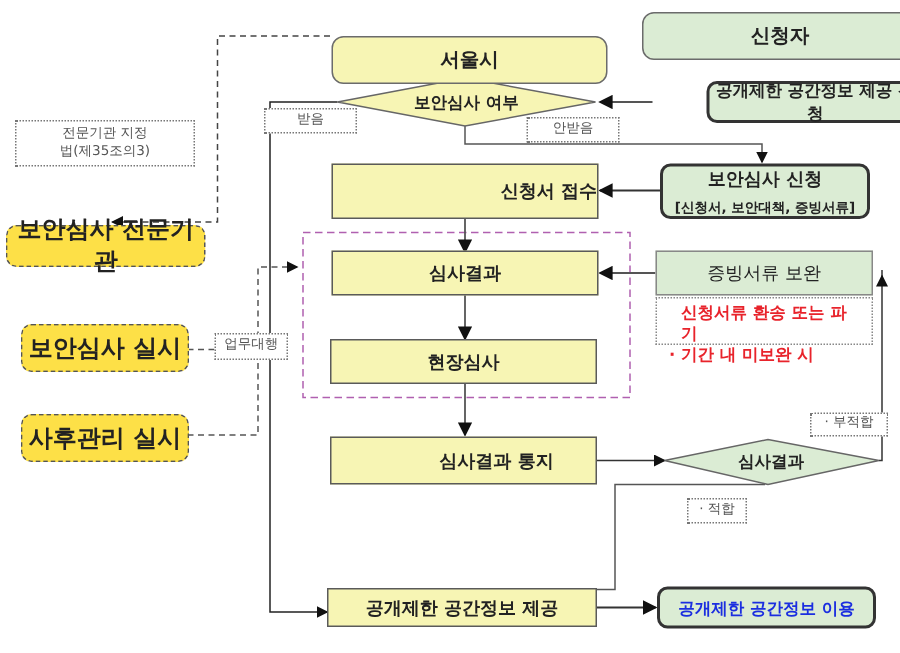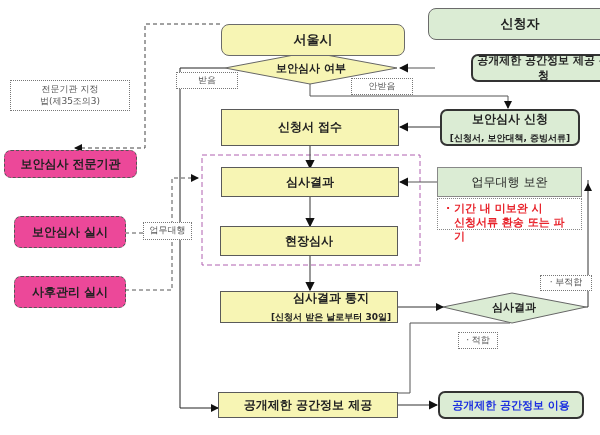--- a/index.html
+++ b/index.html
@@ -3,21 +3,21 @@
 <meta charset="utf-8">
 <style>
   html, body { margin: 0; padding: 0; background: #ffffff; }
   body { width: 600px; height: 435px; position: relative; overflow: hidden;
          font-family: "DejaVu Sans", "Liberation Sans", sans-serif; }
   .box { position: absolute; box-sizing: border-box; display: flex; flex-direction: column;
          align-items: center; justify-content: center; text-align: center; color: #222; }
   .hdr { border: 1px solid #6b6b6b; border-radius: 8px; font-size: 13px; font-weight: bold; }
   .yellow { background: #f7f5b4; }
   .green { background: #dbecd4; }
-  .pink { background: #ec4899; border: 1.5px dashed #555; border-radius: 7px; font-size: 12px; font-weight: bold; }
+  .pink { background: #fde047; border: 1.5px dashed #555; border-radius: 7px; font-size: 16px; font-weight: bold; }
   .rect { border: 1.5px solid #5a5a5a; font-size: 12px; font-weight: bold; }
   .grn-bold { border: 2px solid #333; border-radius: 7px; font-size: 11px; font-weight: bold; }
   .note { position: absolute; box-sizing: border-box; border: 1px dotted #777; background: #fff;
           font-size: 9px; color: #555; display: flex; align-items: center; justify-content: center; text-align: center; line-height: 1.3; }
   .sub { font-size: 9px; font-weight: bold; margin-top: 4px; }
   .red-note { position: absolute; box-sizing: border-box; border: 1px dotted #888; background: #fff;
               color: #e8232b; font-size: 11px; font-weight: bold; padding: 3px 8px; line-height: 1.25; text-align: left; }
   .blue { color: #1b2ee0; }
   svg.lines { position: absolute; left: 0; top: 0; }
   .dtext { font-size: 11px; font-weight: bold; fill: #222; }
@@ -79,43 +79,42 @@
 </div>
 
 <div class="box grn-bold green" style="left:435px;top:54px;width:145px;height:28px;margin-left:36px;">
   <span>공개제한 공간정보 제공 신청</span>
 </div>
 <div class="box grn-bold green" style="left:440px;top:109px;width:140px;height:37px;">
   <span style="font-size:12px">보안심사 신청</span>
   <span class="sub">[신청서, 보안대책, 증빙서류]</span>
 </div>
 
-<div class="box rect yellow" style="left:221px;top:109px;width:178px;height:37px;">
+<div class="box rect yellow" style="left:221px;top:109px;width:178px;height:37px;align-items:flex-end;">
   <span>신청서 접수</span>
 </div>
 <div class="box rect yellow" style="left:221px;top:167px;width:178px;height:30px;">
   <span>심사결과</span>
 </div>
 <div class="box rect yellow" style="left:220px;top:226px;width:178px;height:30px;">
   <span>현장심사</span>
 </div>
 <div class="box rect yellow" style="left:220px;top:291px;width:178px;height:32px;padding-left:44px;">
   <span>심사결과 통지</span>
-  <span class="sub">[신청서 받은 날로부터 30일]</span>
 </div>
 <div class="box rect yellow" style="left:218px;top:392px;width:180px;height:26px;">
   <span>공개제한 공간정보 제공</span>
 </div>
 
 <div class="box rect green" style="left:437px;top:167px;width:145px;height:30px;border-color:#888;">
-  <span style="font-weight:normal">업무대행 보완</span>
+  <span style="font-weight:normal">증빙서류 보완</span>
 </div>
 <div class="red-note" style="left:437px;top:198px;width:145px;height:32px;">
+  <div style="padding-left:8px">신청서류 환송 또는 파기</div>
   <div>· 기간 내 미보완 시</div>
-  <div style="padding-left:8px">신청서류 환송 또는 파기</div>
 </div>
 
 <div class="box grn-bold green" style="left:438px;top:391px;width:146px;height:28px;">
   <span class="blue">공개제한 공간정보 이용</span>
 </div>
 
 <div class="note" style="left:10px;top:80px;width:120px;height:31px;">
   <div>
     <div>전문기관 지정</div>
     <div>법(제35조의3)</div>

